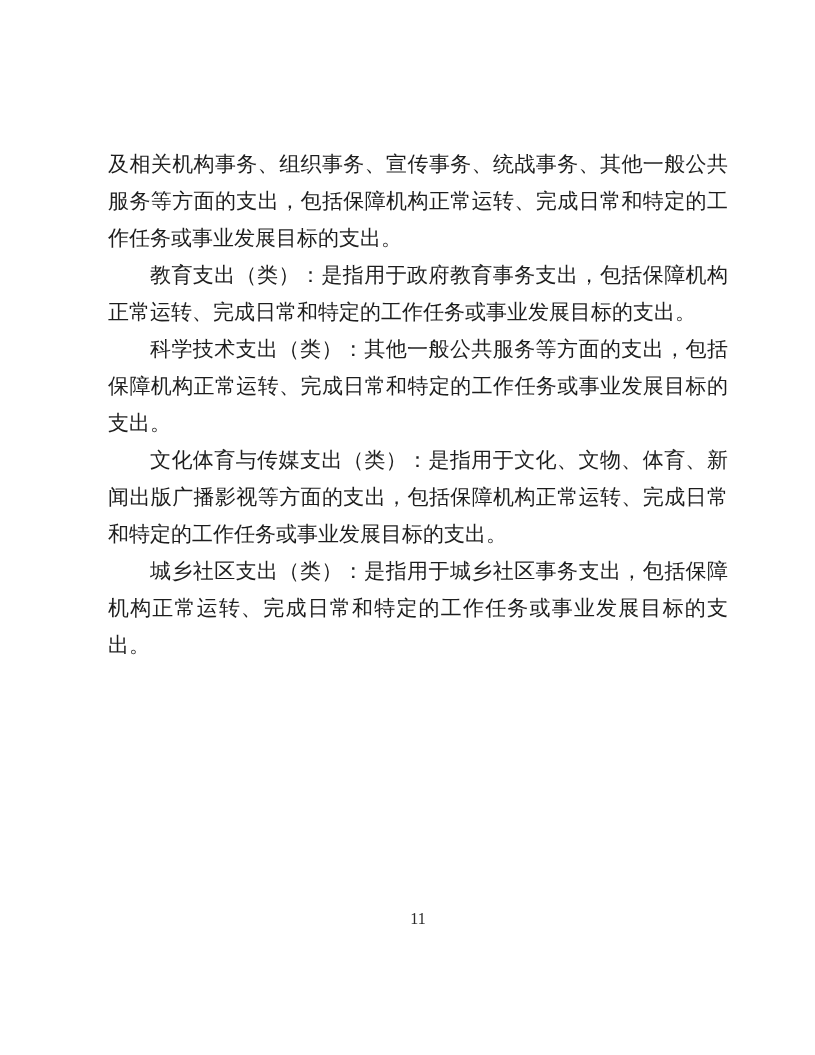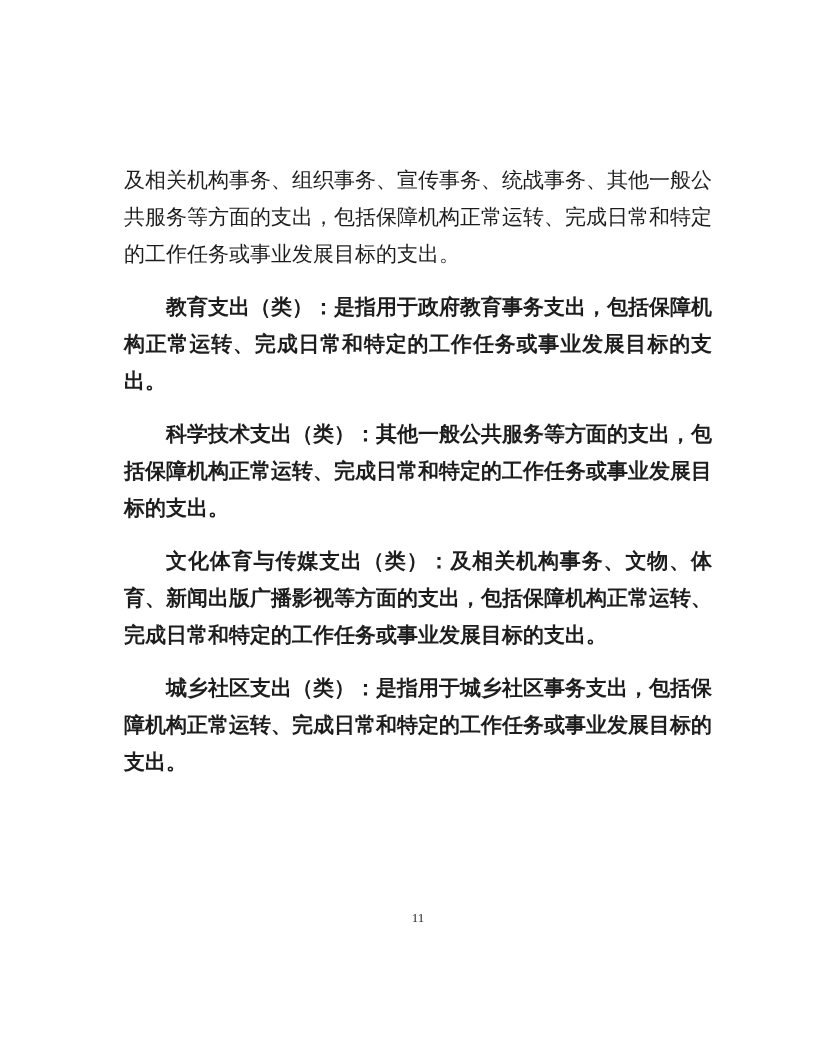--- a/index.html
+++ b/index.html
@@ -27,42 +27,41 @@
     left: 108px;
     top: 146px;
     width: 620px;
     color: #1d1d1d;
     font-size: 21px;
     line-height: 37px;
     text-align: justify;
     text-justify: inter-ideograph;
   }
   .content p {
-    margin: 16px;
+    margin: 0;
     padding: 0;
   }
   .content p.indent {
     text-indent: 2em;
-    font-weight: bold;
   }
   .page-number {
     position: absolute;
     left: 108px;
     top: 910px;
     width: 620px;
     text-align: center;
-    font-size: 13px;
+    font-size: 16px;
     color: #2a2a2a;
   }
 </style>
 </head>
 <body>
 
 <div class="page">
   <div class="content" id="paragraph-container">
       <p class="">及相关机构事务、组织事务、宣传事务、统战事务、其他一般公共服务等方面的支出，包括保障机构正常运转、完成日常和特定的工作任务或事业发展目标的支出。</p>
       <p class="indent">教育支出（类）：是指用于政府教育事务支出，包括保障机构正常运转、完成日常和特定的工作任务或事业发展目标的支出。</p>
       <p class="indent">科学技术支出（类）：其他一般公共服务等方面的支出，包括保障机构正常运转、完成日常和特定的工作任务或事业发展目标的支出。</p>
-      <p class="indent">文化体育与传媒支出（类）：及相关机构事务、文物、体育、新闻出版广播影视等方面的支出，包括保障机构正常运转、完成日常和特定的工作任务或事业发展目标的支出。</p>
+      <p class="indent">文化体育与传媒支出（类）：是指用于文化、文物、体育、新闻出版广播影视等方面的支出，包括保障机构正常运转、完成日常和特定的工作任务或事业发展目标的支出。</p>
       <p class="indent">城乡社区支出（类）：是指用于城乡社区事务支出，包括保障机构正常运转、完成日常和特定的工作任务或事业发展目标的支出。</p>
     </div>
   <div class="page-number">11</div>
 </div>
 
 </body></html>

